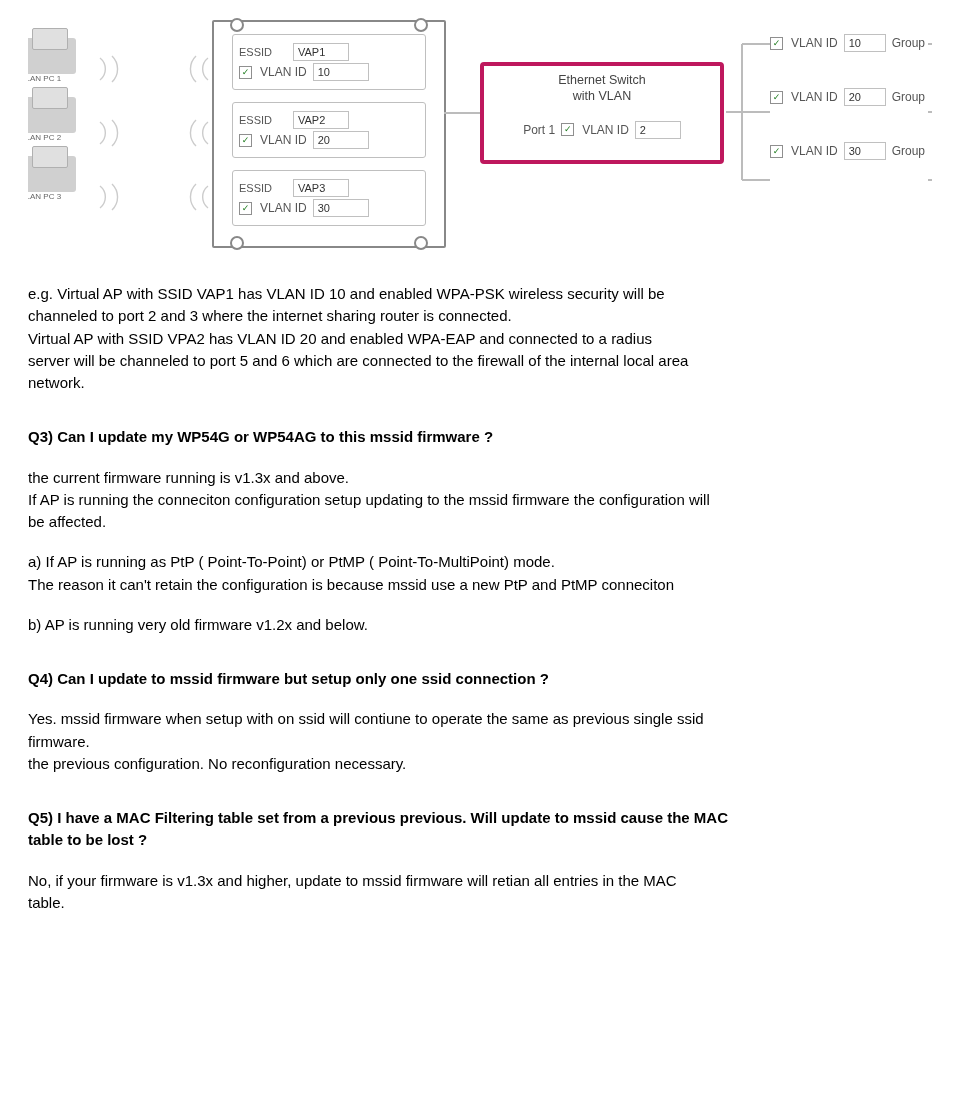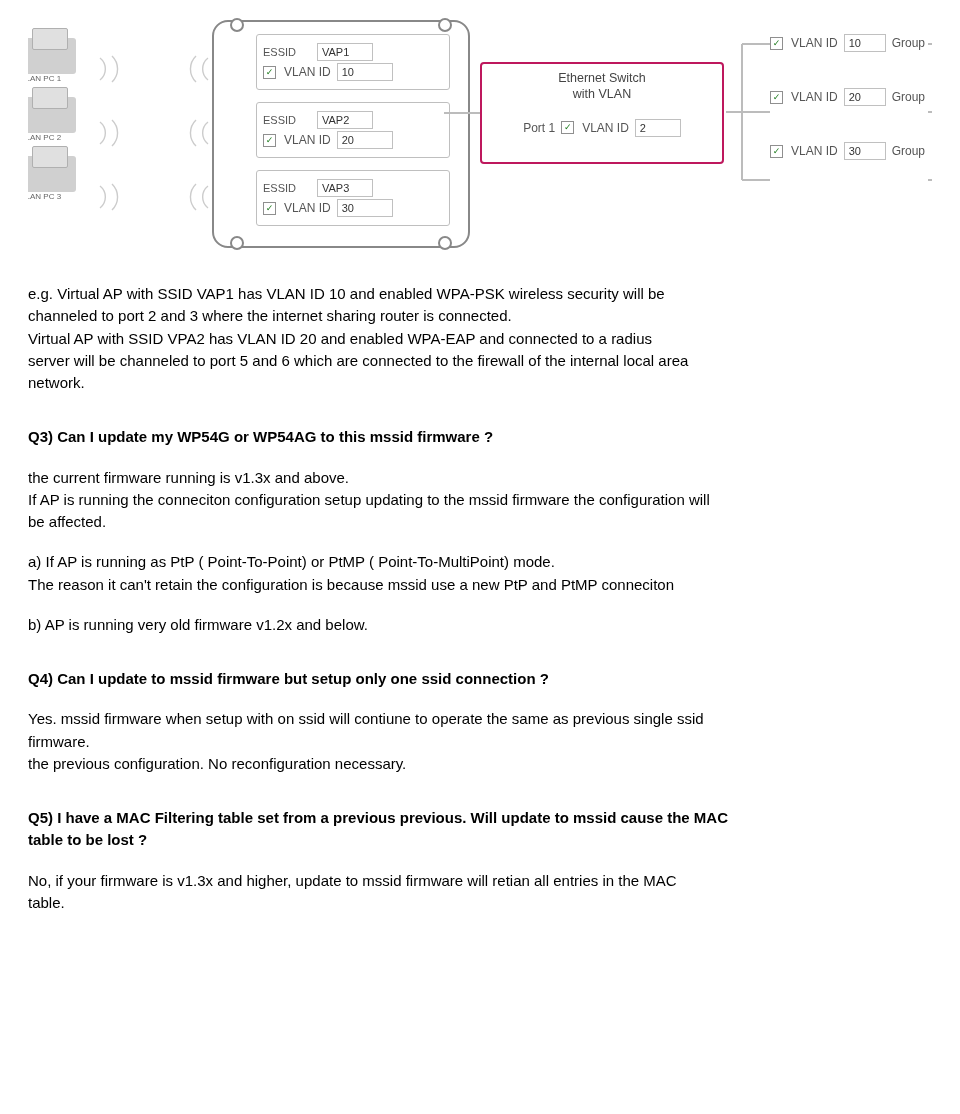--- a/index.html
+++ b/index.html
@@ -61,23 +61,22 @@
     width: 120px;
   }
   .waves svg { display:block; }
   .ap-box {
     position: absolute;
     left: 184px;
     top: 20px;
     width: 230px;
     height: 224px;
     border: 2px solid #888;
-    border-radius: 16px;
-    background: #fff;
-    padding-left: 24px;
+    border-radius: 2px;
+    background: #fff;
   }
   .knob {
     position: absolute;
     width: 10px; height: 10px;
     border: 2px solid #888;
     border-radius: 50%;
     background: #fff;
   }
   .k-tl { top: -4px; left: 16px; }
   .k-tr { top: -4px; right: 16px; }
@@ -125,21 +124,21 @@
     height: 14px;
     line-height: 14px;
     color: #333;
   }
   .switch-box {
     position: absolute;
     left: 452px;
     top: 62px;
     width: 244px;
     height: 102px;
-    border: 2px solid #be185d;
+    border: 4px solid #be185d;
     border-radius: 4px;
     background: #fff;
     box-sizing: border-box;
   }
   .switch-title {
     text-align: center;
     font-size: 12.5px;
     color: #444;
     margin-top: 6px;
     line-height: 1.3;

